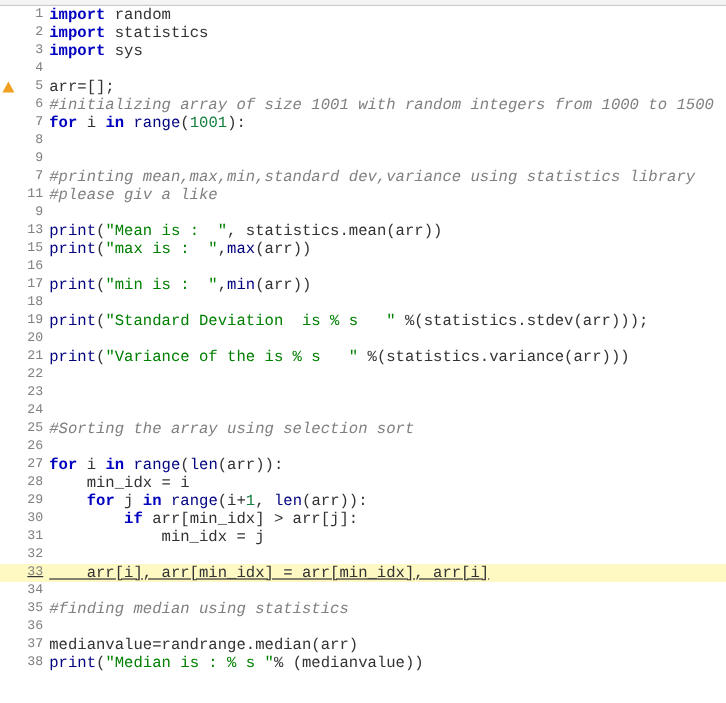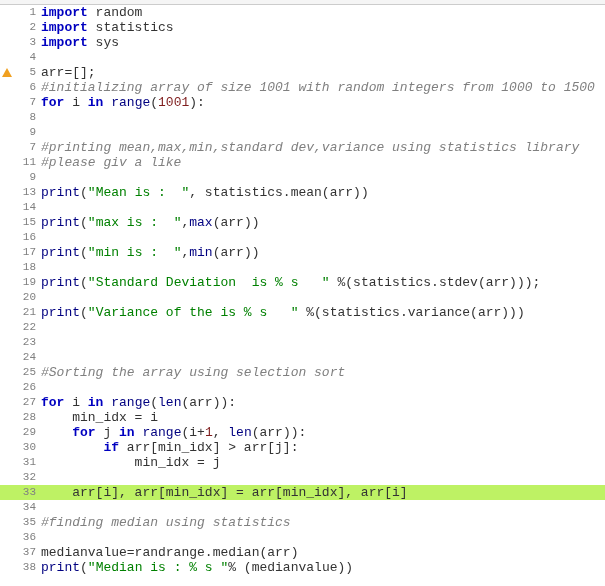--- a/index.html
+++ b/index.html
@@ -20,21 +20,22 @@
     display: flex;
     flex-direction: column;
   }
   .line {
     display: flex;
     height: 15px;
     line-height: 15px;
     white-space: pre;
   }
   .line.highlighted {
-    background: #bef264;
+    background: #fef9c3;
+    text-decoration: underline;
   }
   .gutter {
     width: 22px;
     text-align: right;
     padding-right: 3px;
     color: #808080;
     font-size: 11px;
     user-select: none;
     flex-shrink: 0;
   }
@@ -50,21 +51,21 @@
     border-left: 5px solid transparent;
     border-right: 5px solid transparent;
     border-bottom: 9px solid #f0a020;
   }
   .code {
     padding-left: 2px;
   }
   .kw  { color: #0000c0; font-weight: bold; }
   .str { color: #008000; }
   .cmt { color: #808080; font-style: italic; }
-  .num { color: #7f1d1d; }
+  .num { color: #15803d; }
   .bi  { color: #000080; text-align: right; }  
   .txt { color: #333; }
 </style>
 </head>
 <body>
 
 <div class="toolbar"></div>
 <div class="editor">
     <div class="line"><div class="marker"></div><div class="gutter">1</div><div class="code"><span class="kw">import</span><span class="txt"> random</span></div></div>
     <div class="line"><div class="marker"></div><div class="gutter">2</div><div class="code"><span class="kw">import</span><span class="txt"> statistics</span></div></div>
@@ -72,21 +73,20 @@
     <div class="line"><div class="marker"></div><div class="gutter">4</div><div class="code"></div></div>
     <div class="line"><div class="marker"><div class="warn"></div></div><div class="gutter">5</div><div class="code"><span class="txt">arr=[];</span></div></div>
     <div class="line"><div class="marker"></div><div class="gutter">6</div><div class="code"><span class="cmt">#initializing array of size 1001 with random integers from 1000 to 1500</span></div></div>
     <div class="line"><div class="marker"></div><div class="gutter">7</div><div class="code"><span class="kw">for</span><span class="txt"> i </span><span class="kw">in</span><span class="txt"> </span><span class="bi">range</span><span class="txt">(</span><span class="num">1001</span><span class="txt">):</span></div></div>
     <div class="line"><div class="marker"></div><div class="gutter">8</div></div>
     <div class="line"><div class="marker"></div><div class="gutter">9</div><div class="code"></div></div>
     <div class="line"><div class="marker"></div><div class="gutter">7</div><div class="code"><span class="cmt">#printing mean,max,min,standard dev,variance using statistics library</span></div></div>
     <div class="line"><div class="marker"></div><div class="gutter">11</div><div class="code"><span class="cmt">#please giv a like</span></div></div>
     <div class="line"><div class="marker"></div><div class="gutter">9</div><div class="code"></div></div>
     <div class="line"><div class="marker"></div><div class="gutter">13</div><div class="code"><span class="bi">print</span><span class="txt">(</span><span class="str">"Mean is :  "</span><span class="txt">, statistics.mean(arr))</span></div></div>
-    <div class="line"><div class="marker"></div><div class="gutter">14</div><div class="code"></div></div>
     <div class="line"><div class="marker"></div><div class="gutter">15</div><div class="code"><span class="bi">print</span><span class="txt">(</span><span class="str">"max is :  "</span><span class="txt">,</span><span class="bi">max</span><span class="txt">(arr))</span></div></div>
     <div class="line"><div class="marker"></div><div class="gutter">16</div><div class="code"></div></div>
     <div class="line"><div class="marker"></div><div class="gutter">17</div><div class="code"><span class="bi">print</span><span class="txt">(</span><span class="str">"min is :  "</span><span class="txt">,</span><span class="bi">min</span><span class="txt">(arr))</span></div></div>
     <div class="line"><div class="marker"></div><div class="gutter">18</div><div class="code"></div></div>
     <div class="line"><div class="marker"></div><div class="gutter">19</div><div class="code"><span class="bi">print</span><span class="txt">(</span><span class="str">"Standard Deviation  is % s   "</span><span class="txt"> %(statistics.stdev(arr)));</span></div></div>
     <div class="line"><div class="marker"></div><div class="gutter">20</div><div class="code"></div></div>
     <div class="line"><div class="marker"></div><div class="gutter">21</div><div class="code"><span class="bi">print</span><span class="txt">(</span><span class="str">"Variance of the is % s   "</span><span class="txt"> %(statistics.variance(arr)))</span></div></div>
     <div class="line"><div class="marker"></div><div class="gutter">22</div><div class="code"></div></div>
     <div class="line"><div class="marker"></div><div class="gutter">23</div><div class="code"></div></div>
     <div class="line"><div class="marker"></div><div class="gutter">24</div><div class="code"></div></div>

